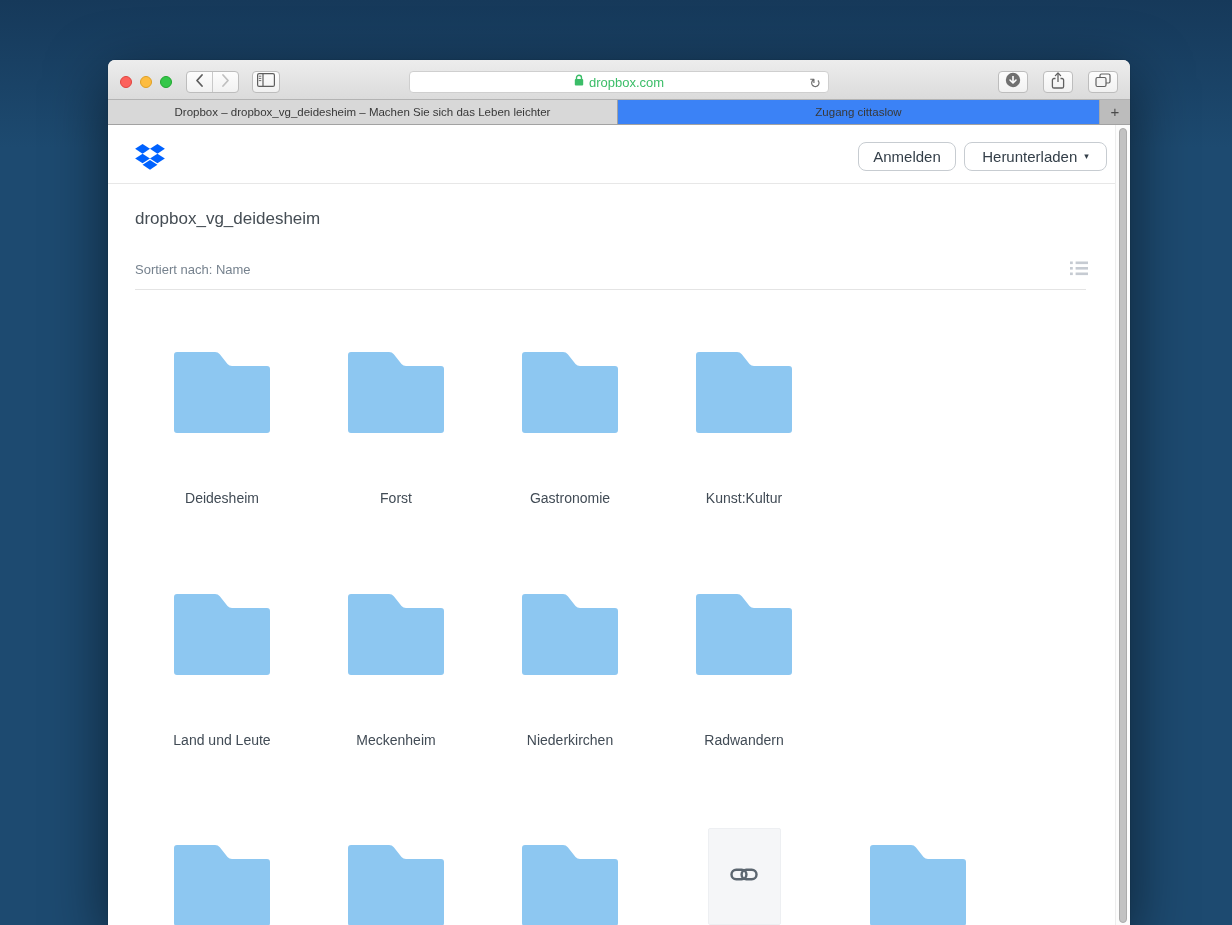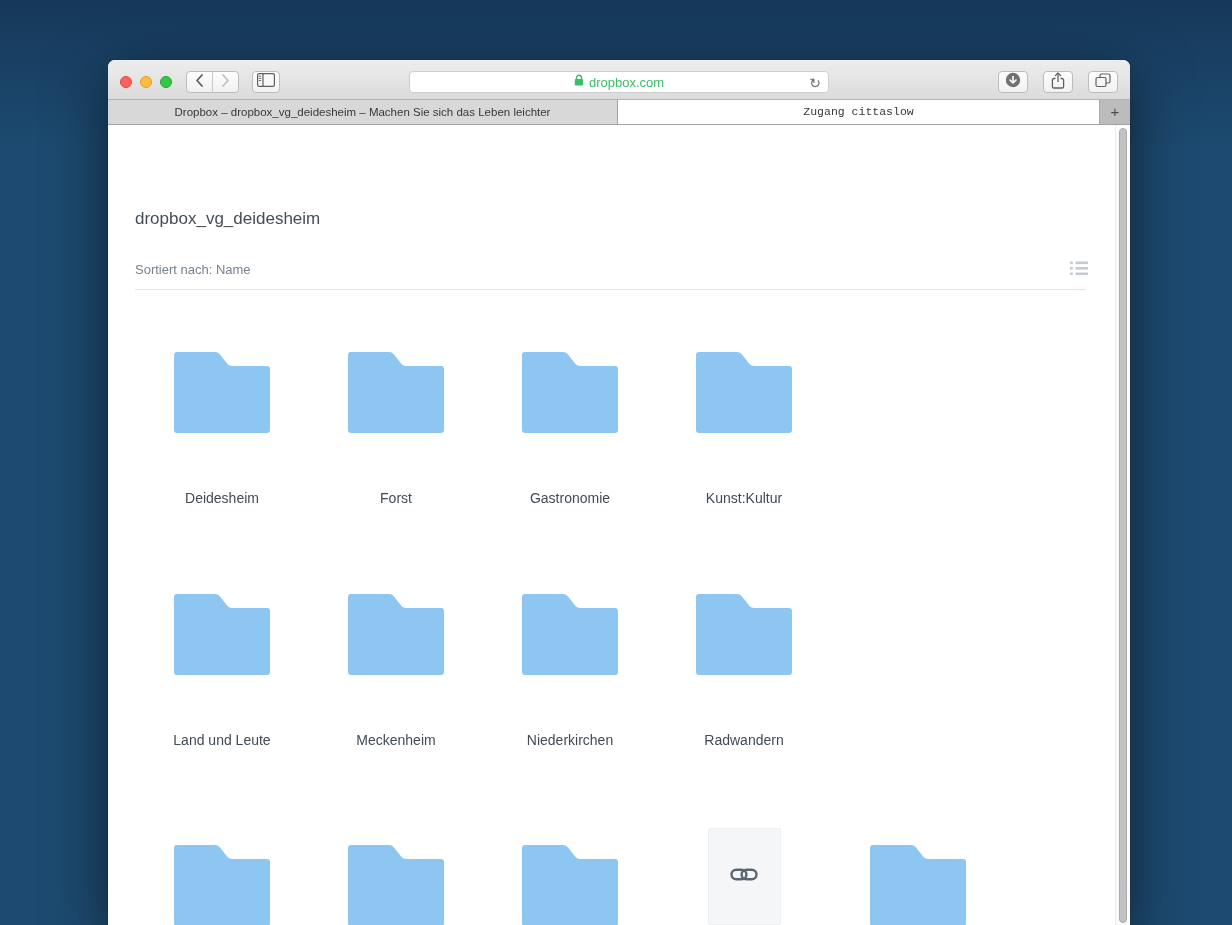--- a/index.html
+++ b/index.html
@@ -51,21 +51,21 @@
   .dlbtn{left:890px;width:30px;}
   .sharebtn{left:935px;width:30px;}
   .tabsbtn{left:980px;width:30px;}
   
   .tabbar{height:25px;display:flex;background:#BCBCBC;border-bottom:1px solid #A2A2A2;}
   .tab{
     font-size:11.5px;color:#383838;line-height:24px;text-align:center;
     white-space:nowrap;overflow:hidden;text-overflow:ellipsis;padding:0 14px;
   }
   .tab.active{width:510px;background:#D8D8D8;border-right:1px solid #A2A2A2;}
-  .tab.inactive{flex:1;background:#ffffff;border-right:1px solid #A9A9A9;font-family:Liberation Mono, monospace;}
+  .tab.inactive{flex:1;background:#3b82f6;border-right:1px solid #A9A9A9;}
   .newtab{width:30px;text-align:center;font-size:15px;color:#4A4A4A;line-height:23px;background:#BCBCBC;}
   
   .content{position:relative;height:800px;background:#fff;overflow:hidden;}
   .siteheader{position:absolute;left:0;top:0;width:100%;height:59px;border-bottom:1px solid #E7E7E7;}
   .logo{position:absolute;left:27px;top:19px;width:30px;height:26px;color:var(--dropbox-blue);}
   .hbtn{
     position:absolute;top:17px;height:29px;background:#fff;
     border:1px solid #C7CCD1;border-radius:8px;
     display:flex;align-items:center;justify-content:center;gap:7px;
     font-size:15px;color:#333E48;cursor:default;
@@ -174,20 +174,38 @@
   </div>
 
   <div class="tabbar">
     <div class="tab active">Dropbox – dropbox_vg_deidesheim – Machen Sie sich das Leben leichter</div>
     <div class="tab inactive">Zugang cittaslow</div>
     <div class="newtab">+</div>
   </div>
 
   <div class="content">
 
+    <div class="siteheader">
+      <span class="logo">
+        <svg width="30" height="26" viewBox="0 0 24 21" fill="currentColor">
+          <polygon points="6,0 0,3.9 6,7.8 12,3.9"></polygon>
+          <polygon points="18,0 12,3.9 18,7.8 24,3.9"></polygon>
+          <polygon points="6,7.8 0,11.7 6,15.6 12,11.7"></polygon>
+          <polygon points="18,7.8 12,11.7 18,15.6 24,11.7"></polygon>
+          <polygon points="6,16.8 12,12.9 18,16.8 12,20.7"></polygon>
+        </svg>
+      </span>
+      <div class="hbtn btn-signin">
+        <span>Anmelden</span>
+      </div>
+      <div class="hbtn btn-download">
+        <span>Herunterladen</span>
+        <span class="caret">▾</span>
+      </div>
+    </div>
 
     <h1 class="pagetitle">dropbox_vg_deidesheim</h1>
 
     <div class="sortlabel">Sortiert nach: Name</div>
     <span class="viewicon">
       <svg width="18" height="15" viewBox="0 0 18 15" fill="#C6CBD2">
         <rect x="0" y="0.5" width="2.8" height="2.6"></rect>
           <rect x="5.6" y="0.5" width="12.4" height="2.6"></rect>
         <rect x="0" y="6" width="2.8" height="2.6"></rect>
           <rect x="5.6" y="6" width="12.4" height="2.6"></rect>

